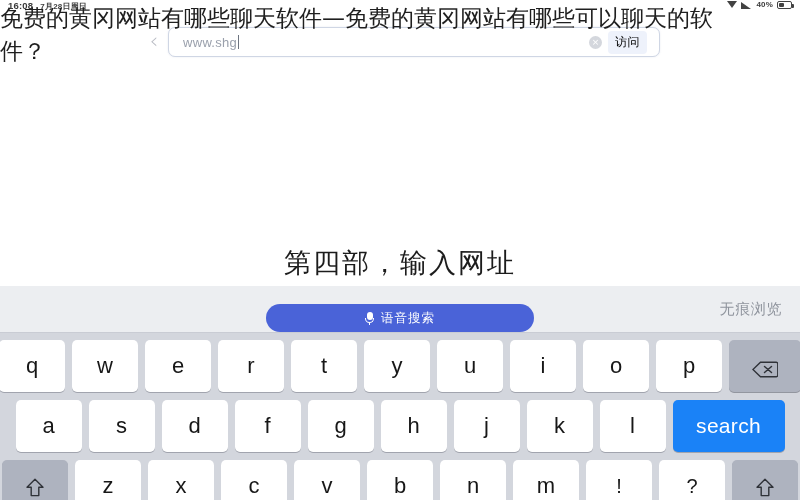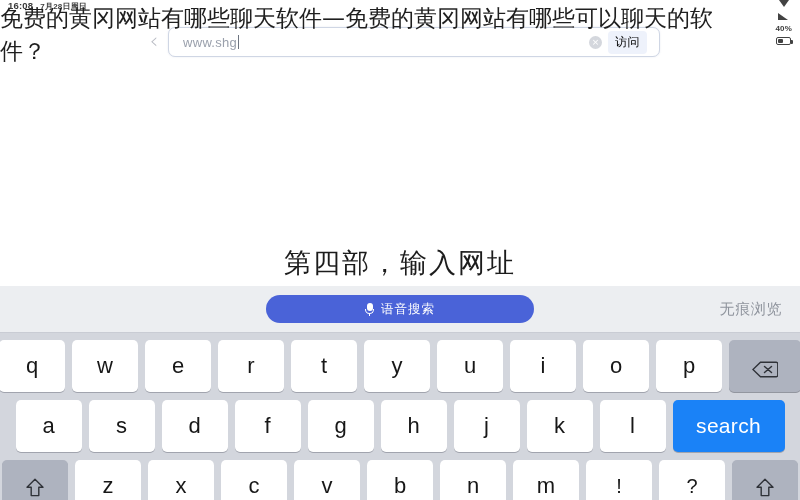--- a/index.html
+++ b/index.html
@@ -38,21 +38,21 @@
     align-items: flex-start;
     justify-content: space-between;
     padding: 0 8px;
     font-size: 9px;
     color: #2b2b2b;
     font-weight: bold;
     letter-spacing: .2px;
     opacity: .92;
   }
   .status-left { display: flex; align-items: baseline; gap: 7px; }
-  .status-right { display: flex; align-items: center; gap: 4px; flex-direction: column; }
+  .status-right { display: flex; align-items: center; gap: 4px; }
   .sb-time { font-size: 9.5px; }
   .sb-date { font-size: 8px; }
   .sb-pct { font-size: 8px; }
 
   .sb-icon { display: inline-block; }
   .icon-wifi {
     width: 10px; height: 8px;
     position: relative;
   }
   .icon-wifi::before {
@@ -203,21 +203,21 @@
     left: 0; top: 286px;
     width: 800px;
     height: 214px;
     background: #d3d6dd;
   }
   .kb-toolbar {
     position: relative;
     height: 47px;
     background: #eceef1;
     display: flex;
-    align-items: center;
+    align-items: flex-end;
     justify-content: center;
     border-bottom: 1px solid #c9ccd4;
   }
   .voice-search {
     width: 268px;
     height: 28px;
     background: #4a63d8;
     border-radius: 14px;
     display: flex;
     align-items: center;

